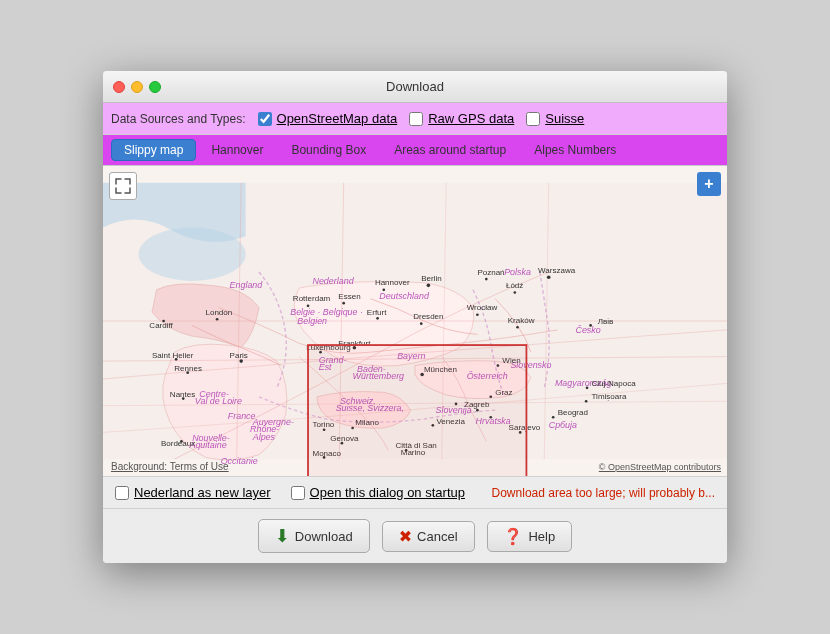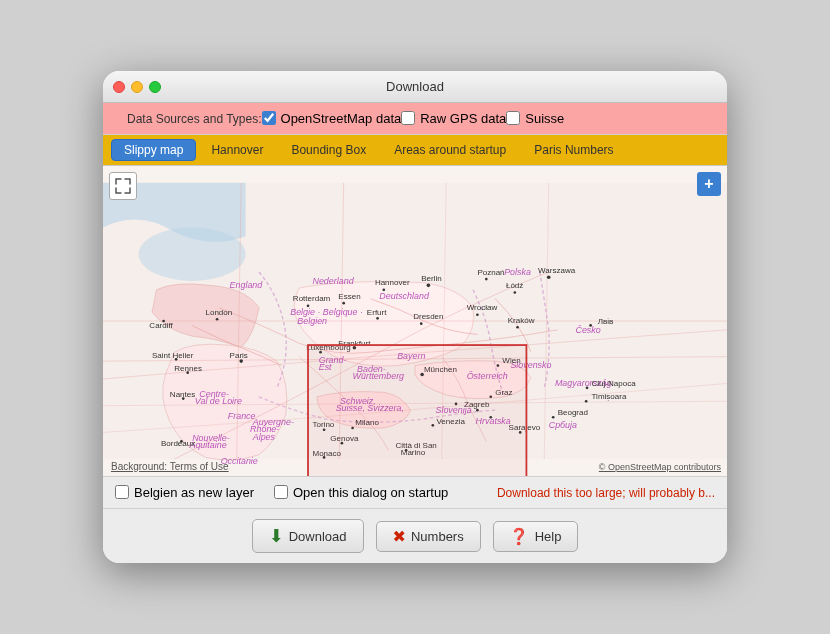--- a/index.html
+++ b/index.html
@@ -10,21 +10,21 @@
       justify-content: center;
       width: 830px;
       height: 634px;
       font-family: -apple-system, BlinkMacSystemFont, 'Helvetica Neue', Arial, sans-serif;
       font-size: 13px;
     }
 
     .window {
       width: 624px;
       background: #ececec;
-      border-radius: 16px;
+      border-radius: 4px;
       box-shadow: 0 10px 40px rgba(0,0,0,0.4);
       overflow: hidden;
     }
 
     .title-bar {
       background: linear-gradient(to bottom, #f5f5f5, #e0e0e0);
       border-bottom: 1px solid #c0c0c0;
       padding: 8px 12px;
       display: flex;
       align-items: center;
@@ -48,52 +48,54 @@
     .tl-yellow { background: #ffbd2e; border: 1px solid #dea123; }
     .tl-green { background: #27c93f; border: 1px solid #1aab29; }
 
     .title-text {
       font-size: 13px;
       font-weight: 500;
       color: #333;
     }
 
     .toolbar {
-      padding: 8px 24px;
-      display: flex;
-      align-items: center;
-      background: #fca5a5;
+      padding: 8px 8px;
+      display: flex;
+      align-items: center;
+      gap: 12px;
+      background: #f0abfc;
       border-bottom: 1px solid #d0d0d0;
     }
 
     .toolbar-label {
       font-size: 12px;
       color: #333;
       white-space: nowrap;
     }
 
     .checkbox-group {
       display: flex;
-      align-items: flex-start;
+      align-items: center;
       gap: 5px;
+      text-decoration: underline;
     }
 
     .checkbox-group input[type=checkbox] {
       width: 14px;
       height: 14px;
     }
 
     .cb-checked {
       accent-color: #3b80d0;
     }
 
     .tabs-bar {
       display: flex;
       padding: 4px 8px;
-      background: #eab308;
+      background: #d946ef;
       border-bottom: 1px solid #c8c8c8;
       gap: 2px;
     }
 
     .tab {
       padding: 3px 12px;
       font-size: 12px;
       border-radius: 4px;
       cursor: pointer;
       color: #333;
@@ -254,21 +256,21 @@
       <input type="checkbox" style="">
       <label>Suisse</label>
     </div>
   </div>
 
   <div class="tabs-bar">
     <div class="tab active">Slippy map</div>
     <div class="tab">Hannover</div>
     <div class="tab">Bounding Box</div>
     <div class="tab">Areas around startup</div>
-    <div class="tab">Paris Numbers</div>
+    <div class="tab">Alpes Numbers</div>
   </div>
 
   <div class="map-container">
     <div class="map-bg">
 
       <svg class="map-svg" viewBox="0 0 700 310" xmlns="http://www.w3.org/2000/svg">
 
         <rect width="700" height="310" fill="#f5eeea"></rect>
 
         <ellipse cx="100" cy="80" rx="60" ry="30" fill="#b8d4e8" opacity="0.5"></ellipse>
@@ -426,36 +428,36 @@
     <div class="map-plus-btn">
       <span>+</span>
     </div>
     <div class="map-attribution">Background: Terms of Use</div>
     <div class="map-attribution-right">© OpenStreetMap contributors</div>
   </div>
 
   <div class="bottom-options">
     <div class="checkbox-group">
       <input type="checkbox" style="">
-      <label>Belgien as new layer</label>
+      <label>Nederland as new layer</label>
     </div>
     <div class="checkbox-group">
       <input type="checkbox" style="">
       <label>Open this dialog on startup</label>
     </div>
-    <span class="warning-text">Download this too large; will probably b...</span>
+    <span class="warning-text">Download area too large; will probably b...</span>
   </div>
 
   <div class="button-row">
     <button class="btn">
       <span style="color:#2a7a2a; font-size:18px;">⬇</span>
       <span>Download</span>
     </button>
     <button class="btn">
       <span style="color:#cc2200; font-size:16px;">✖</span>
-      <span>Numbers</span>
+      <span>Cancel</span>
     </button>
     <button class="btn">
       <span style="font-size:16px;">❓</span>
       <span>Help</span>
     </button>
   </div>
 </div>
 
 </body></html>

